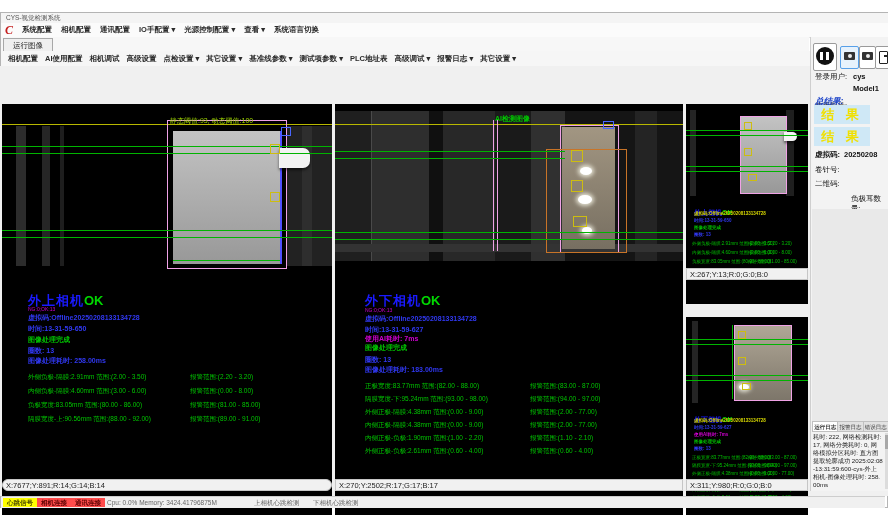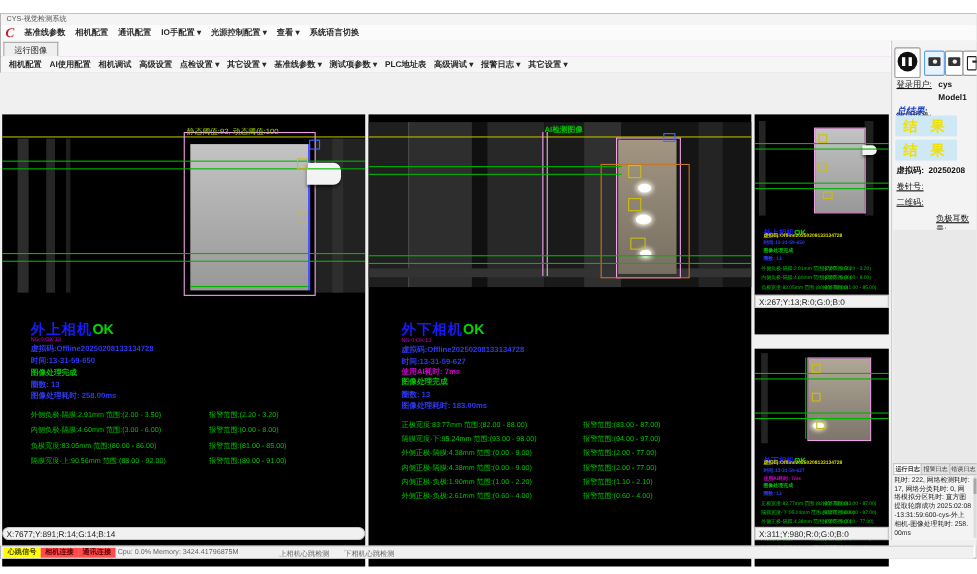--- a/index.html
+++ b/index.html
@@ -52,21 +52,21 @@
   .panel{position:absolute;left:810px;top:37px;width:78px;height:454px;background:#f3f3f3;border-left:1px solid #cfcfcf;}
   .pbtn{position:absolute;background:#fff;border:1px solid #9a9a9a;border-radius:2px;}
   .pbtn.sel{border:1px solid #4d9bે8;border-color:#58a0e8;background:#e7f2fc;}
   .pausedisc{position:absolute;left:2px;top:2px;width:18px;height:18px;background:#111;border-radius:50%;}
   .pausedisc span{position:absolute;top:5px;width:3px;height:8px;background:#fff;}
   .camicon{position:absolute;left:3px;top:5px;width:11px;height:8px;background:#333;border-radius:1px;}
   .camicon::after{content:"";position:absolute;left:3.5px;top:2px;width:4px;height:4px;border-radius:50%;background:#eee;}
   .exiticon{position:absolute;left:3px;top:4px;width:7px;height:11px;border:1.5px solid #222;border-radius:1px;}
   .exitarrow{position:absolute;left:8px;top:8px;width:6px;height:2px;background:#222;}
   .exitarrow::after{content:"";position:absolute;right:-3px;top:-2px;border-left:3px solid #222;border-top:3px solid transparent;border-bottom:3px solid transparent;}
-  .plabel{position:absolute;font-size:7.5px;color:#111;text-decoration:underline;}
+  .plabel{position:absolute;font-size:7.5px;color:#111;}
   .pvalue{position:absolute;font-size:7.5px;color:#111;font-weight:bold;}
   .totalres{position:absolute;font-size:8.5px;font-weight:bold;font-style:italic;color:#1840c8;}
   .resbox{position:absolute;left:3px;width:56px;height:19px;background:#cfe8f6;color:#f0e000;font-weight:bold;font-size:13px;text-align:center;line-height:19px;letter-spacing:4px;}
   .grayzone{position:absolute;left:1px;top:172px;width:77px;height:212px;background:#e9e9e9;}
   .logtabs{position:absolute;left:1px;top:384px;width:77px;height:11px;display:flex;}
   .logtab{flex:1;font-size:5.5px;line-height:11px;text-align:center;background:#e2e2e2;border:1px solid #c0c0c0;border-right:none;color:#333;}
   .logtab:last-child{border-right:1px solid #c0c0c0;}
   .logtab.active{background:#fff;font-weight:bold;}
   .logtext{position:absolute;left:2px;top:396px;width:70px;height:56px;font-size:6.2px;line-height:8px;color:#222;overflow:hidden;word-break:break-all;}
   .logscroll{position:absolute;right:1px;top:396px;width:3px;height:56px;background:#dcdcdc;}
@@ -84,21 +84,21 @@
 <div class="screen">
   <div class="winborder"></div>
 
   <div class="titlebar">
     <span>CYS-视觉检测系统</span>
   </div>
 
   <div class="menubar">
     <span class="logo">C</span>
     <nav id="menu" style="display:flex;gap:9px;">
-        <span class="navitem">基准线参数</span>
+        <span class="navitem">系统配置</span>
         <span class="navitem">相机配置</span>
         <span class="navitem">通讯配置</span>
         <span class="navitem">IO手配置 ▾</span>
         <span class="navitem">光源控制配置 ▾</span>
         <span class="navitem">查看 ▾</span>
         <span class="navitem">系统语言切换</span>
       </nav>
   </div>
 
   <div class="tabrow">
@@ -202,20 +202,21 @@
     <div class="t blue ln" style="left:30px;top:262px;">图像处理耗时: 183.00ms</div>
     <div class="rows rows-center" style="left:30px;top:278px;width:310px;">
         <div class="mrow"><span>正极宽度:83.77mm 范围:(82.00 - 88.00)</span><span class="alarm">报警范围:(83.00 - 87.00)</span></div>
         <div class="mrow"><span>隔膜宽度-下:95.24mm 范围:(93.00 - 98.00)</span><span class="alarm">报警范围:(94.00 - 97.00)</span></div>
         <div class="mrow"><span>外侧正极-隔膜:4.38mm 范围:(0.00 - 9.00)</span><span class="alarm">报警范围:(2.00 - 77.00)</span></div>
         <div class="mrow"><span>内侧正极-隔膜:4.38mm 范围:(0.00 - 9.00)</span><span class="alarm">报警范围:(2.00 - 77.00)</span></div>
         <div class="mrow"><span>内侧正极-负极:1.90mm 范围:(1.00 - 2.20)</span><span class="alarm">报警范围:(1.10 - 2.10)</span></div>
         <div class="mrow"><span>外侧正极-负极:2.61mm 范围:(0.60 - 4.00)</span><span class="alarm">报警范围:(0.60 - 4.00)</span></div>
       </div>
   </div>
+  <div class="strip" style="left:335px;top:479px;width:348px;">X:270;Y:2502;R:17;G:17;B:17</div>
 
   <div class="cam" style="left:686px;top:68px;width:122px;height:200px;">
     <div class="streak" style="left:4px;top:6px;width:6px;height:86px;background:#242424;"></div>
     <div class="streak" style="left:100px;top:6px;width:8px;height:86px;background:#1f1f1f;"></div>
     <div class="cell" style="left:54px;top:12px;width:45px;height:76px;border:1px solid #f0a2e6;"></div>
     <div class="whitetab" style="left:98px;top:28px;width:13px;height:9px;"></div>
     <div class="gl" style="left:0;top:26px;width:122px;"></div>
     <div class="gl" style="left:0;top:31px;width:122px;"></div>
     <div class="gl" style="left:0;top:62px;width:122px;"></div>
     <div class="gl" style="left:0;top:67px;width:122px;"></div>

